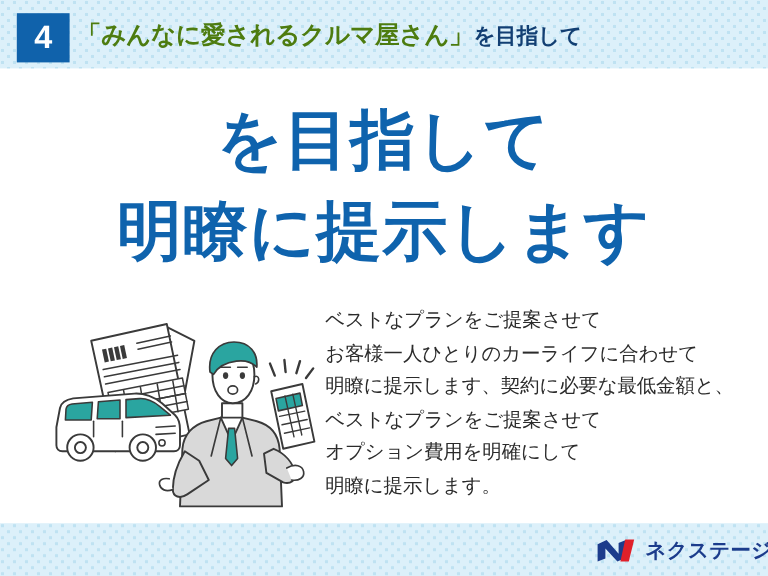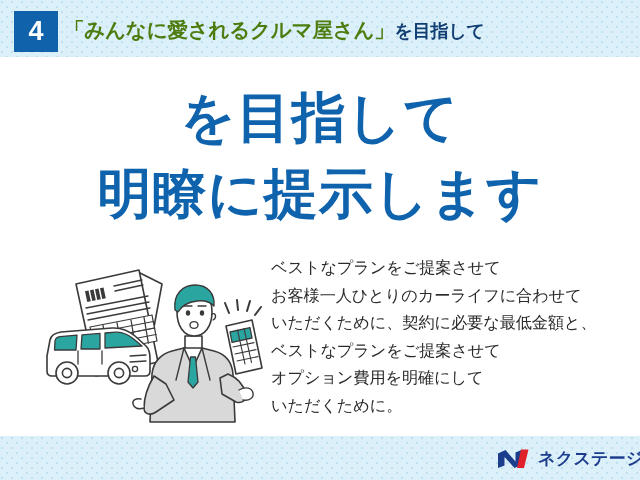--- a/index.html
+++ b/index.html
@@ -129,24 +129,24 @@
   <div id="header-title">
     <span class="quoted">「みんなに愛されるクルマ屋さん」</span><span class="tail">を目指して</span>
   </div>
 
   <div class="headline" id="headline-1">を目指して</div>
   <div class="headline" id="headline-2">明瞭に提示します</div>
 
   <div id="body-copy">
     <span class="line">ベストなプランをご提案させて</span>
     <span class="line">お客様一人ひとりのカーライフに合わせて</span>
-    <span class="line">いただくために、契約に必要な最低金額と、</span>
+    <span class="line">明瞭に提示します、契約に必要な最低金額と、</span>
     <span class="line">ベストなプランをご提案させて</span>
     <span class="line">オプション費用を明確にして</span>
-    <span class="line">いただくために。</span>
+    <span class="line">明瞭に提示します。</span>
   </div>
 
   <svg id="illustration" viewBox="0 0 232 172">
     <g fill="none" stroke="#3a3a3a" stroke-width="1.6" stroke-linejoin="round" stroke-linecap="round">
 
       <path d="M104 14 L128 26 L112 112 L88 100 Z" fill="#ffffff"></path>
 
       <path d="M42 26 L105 12 L124 104 L62 118 Z" fill="#ffffff"></path>
 
       <g stroke="none" fill="#3a3a3a">

